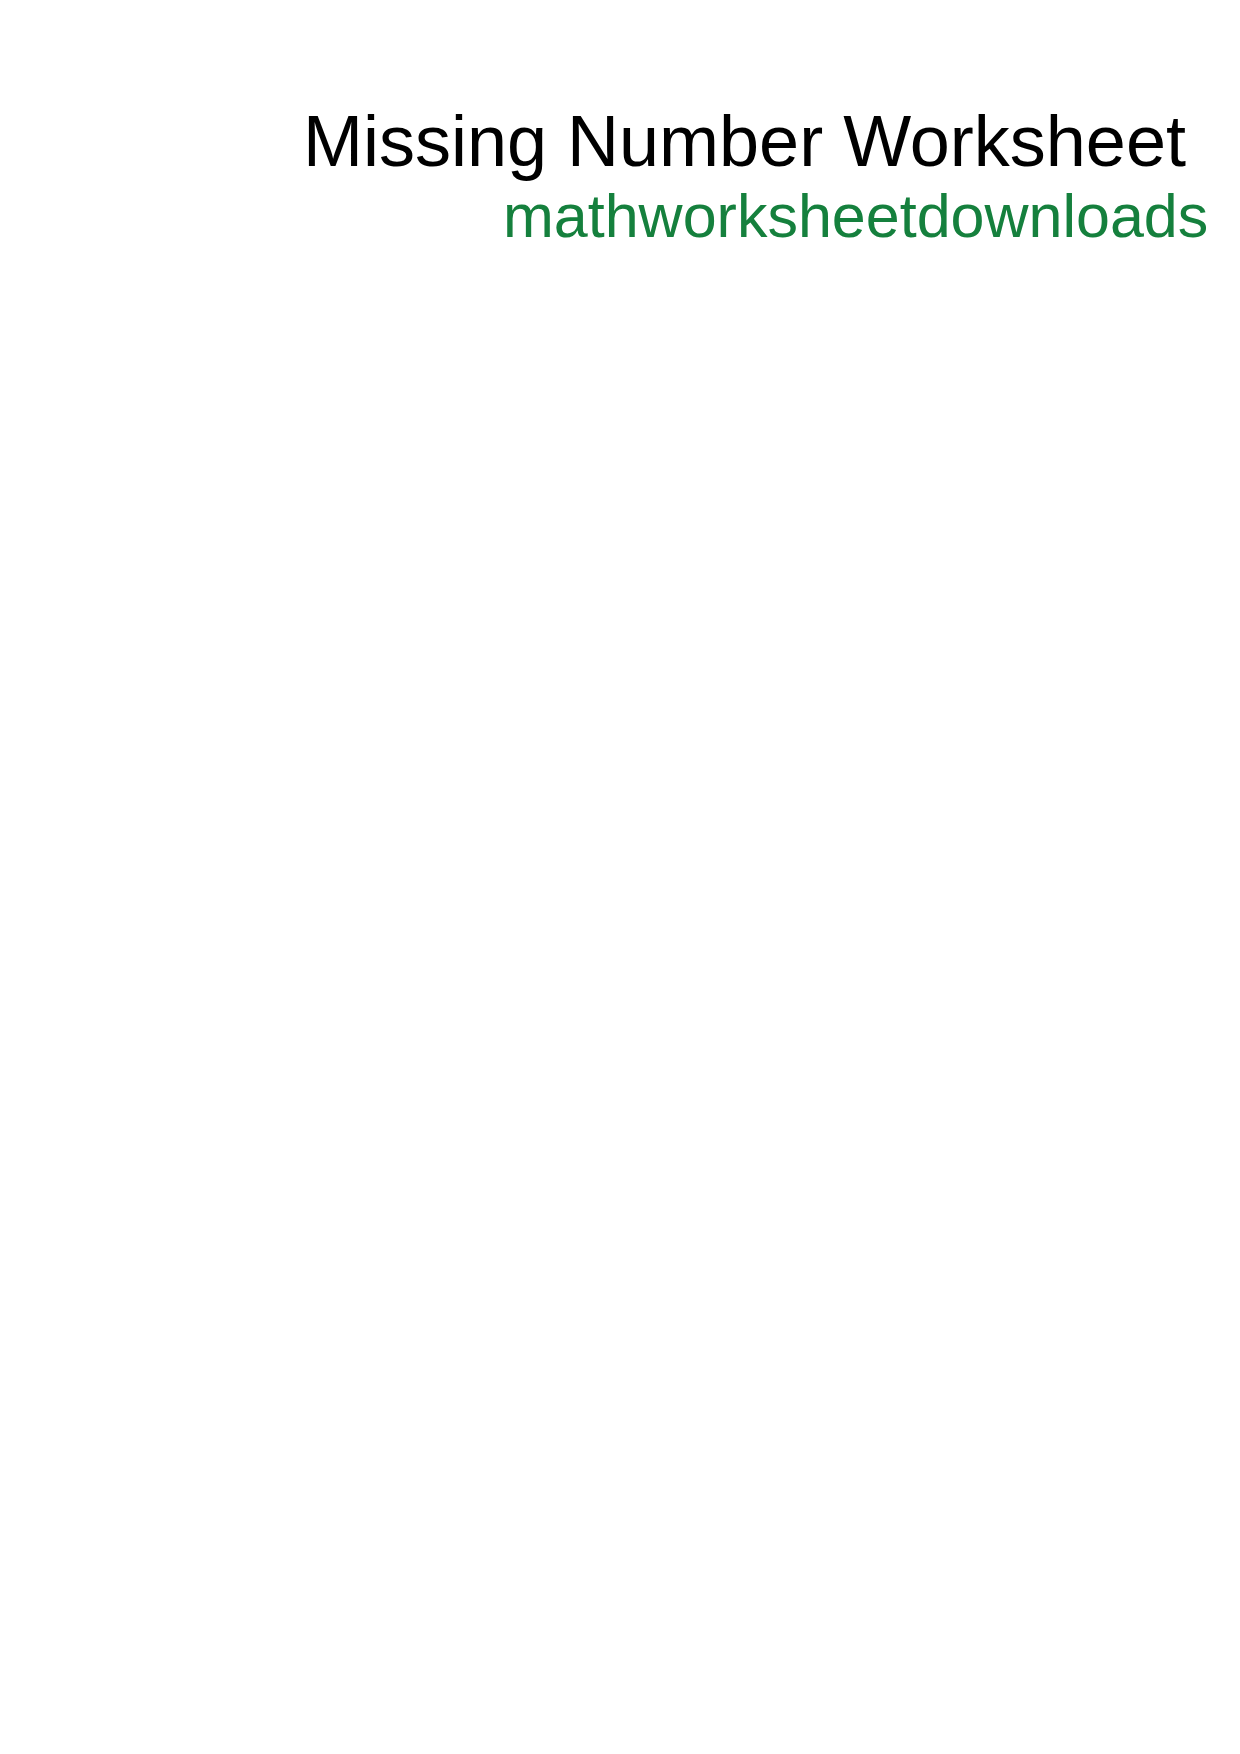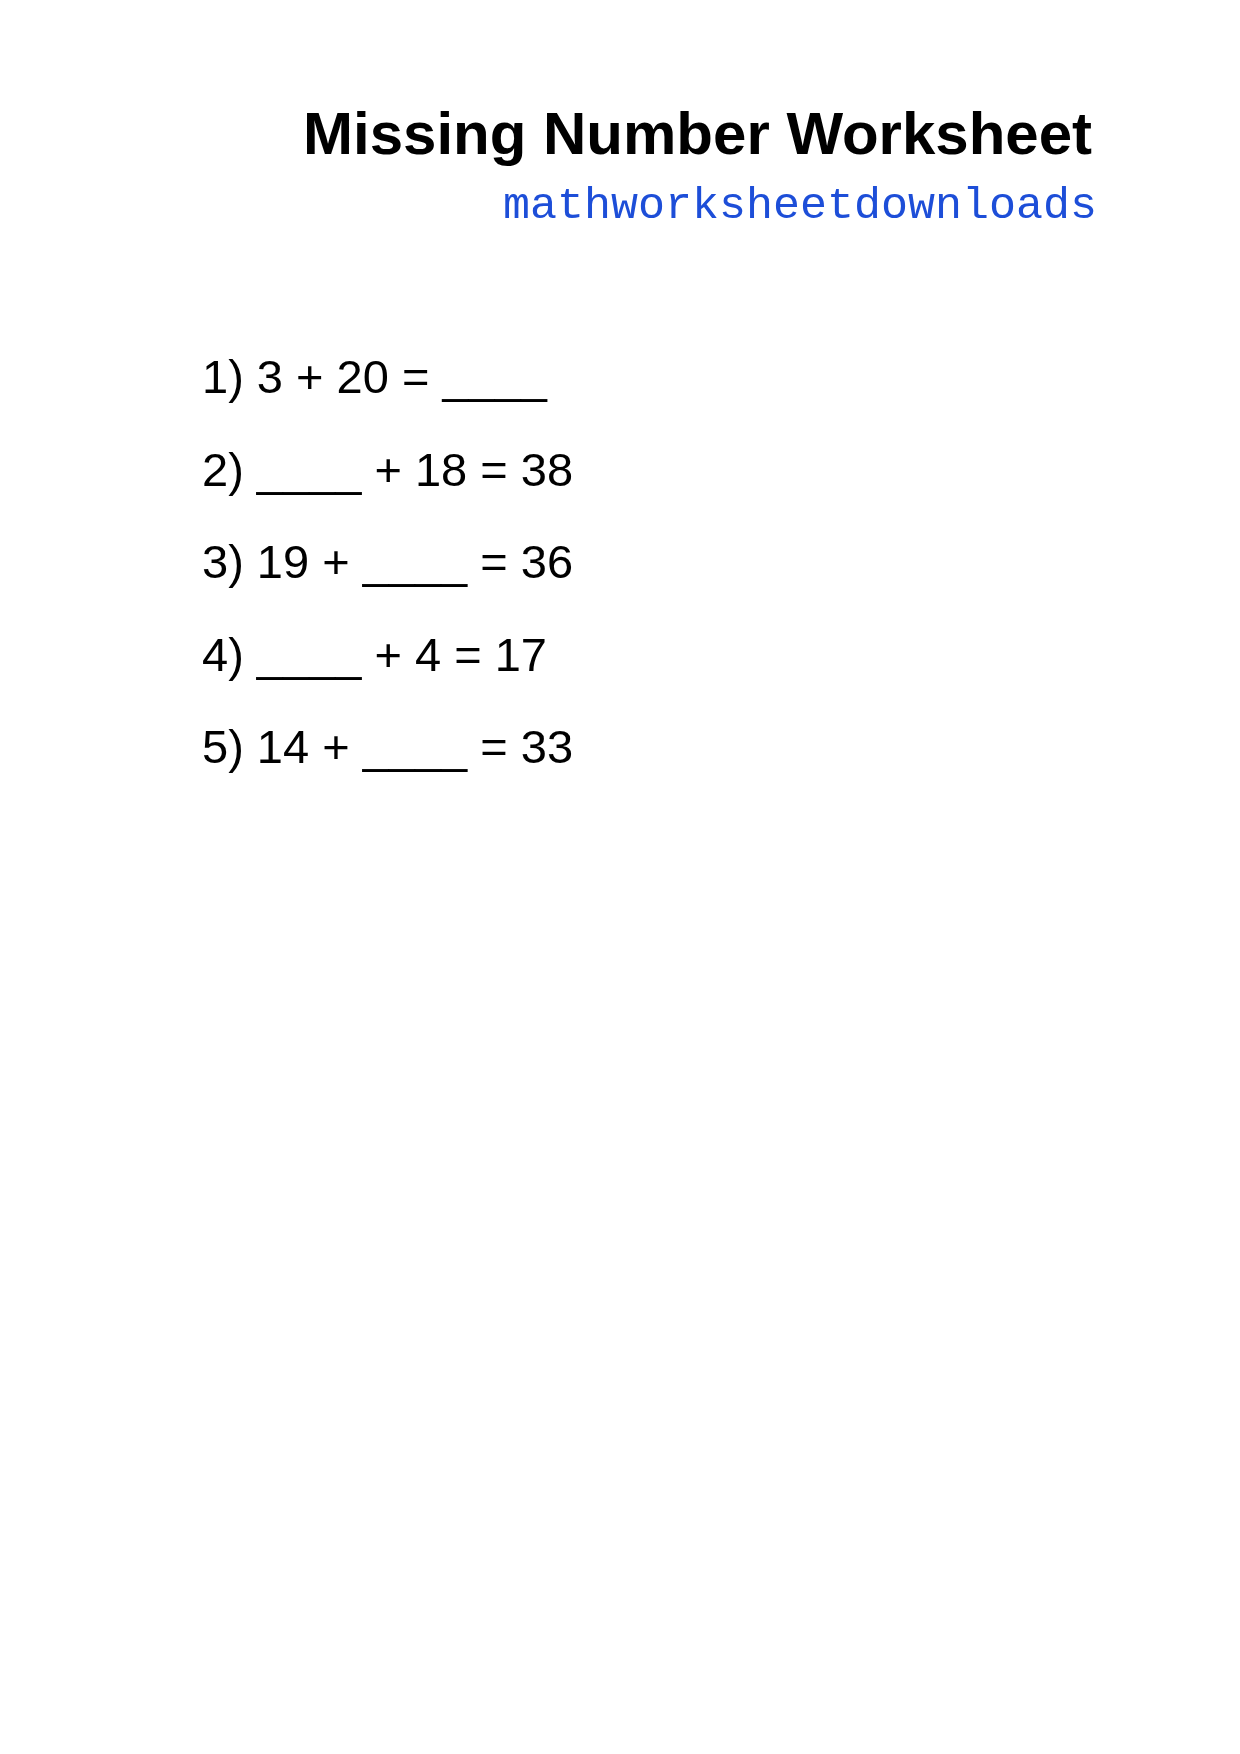--- a/index.html
+++ b/index.html
@@ -13,36 +13,35 @@
     height: 1754px;
     background: #ffffff;
     font-family: "Liberation Sans", sans-serif;
     color: #000000;
     overflow: hidden;
   }
   .title {
     position: absolute;
     left: 303px;
     top: 98px;
-    font-size: 60px;
+    font-size: 72px;
     line-height: 1.2;
-    font-weight: 700;
+    font-weight: 400;
     color: #000000;
     white-space: pre;
   }
   .subtitle {
     position: absolute;
     left: 503px;
     top: 180px;
-    font-size: 45px;
+    font-size: 61px;
     line-height: 1.2;
     font-weight: 400;
-    color: #1d4ed8;
+    color: #15803d;
     white-space: pre;
-    font-family: Liberation Mono, monospace;
   }
   .col {
     position: absolute;
     top: 331px;
   }
   .col-left  { left: 202px; }
   .col-right { left: 702px; }
   .problem-row {
     height: 92.5px;
     line-height: 92.5px;
@@ -53,22 +52,15 @@
 </style>
 </head>
 <body>
 
 <div class="page">
 
   <div class="title">Missing Number Worksheet</div>
 
   <div class="subtitle">mathworksheetdownloads</div>
 
-  <div class="col col-left">
-    <div class="problem-row">1) 3 + 20 = ____</div>
-    <div class="problem-row">2) ____ + 18 = 38</div>
-    <div class="problem-row">3) 19 + ____ = 36</div>
-    <div class="problem-row">4) ____ + 4 = 17</div>
-    <div class="problem-row">5) 14 + ____ = 33</div>
-  </div>
 
 
 </div>
 
 </body></html>

